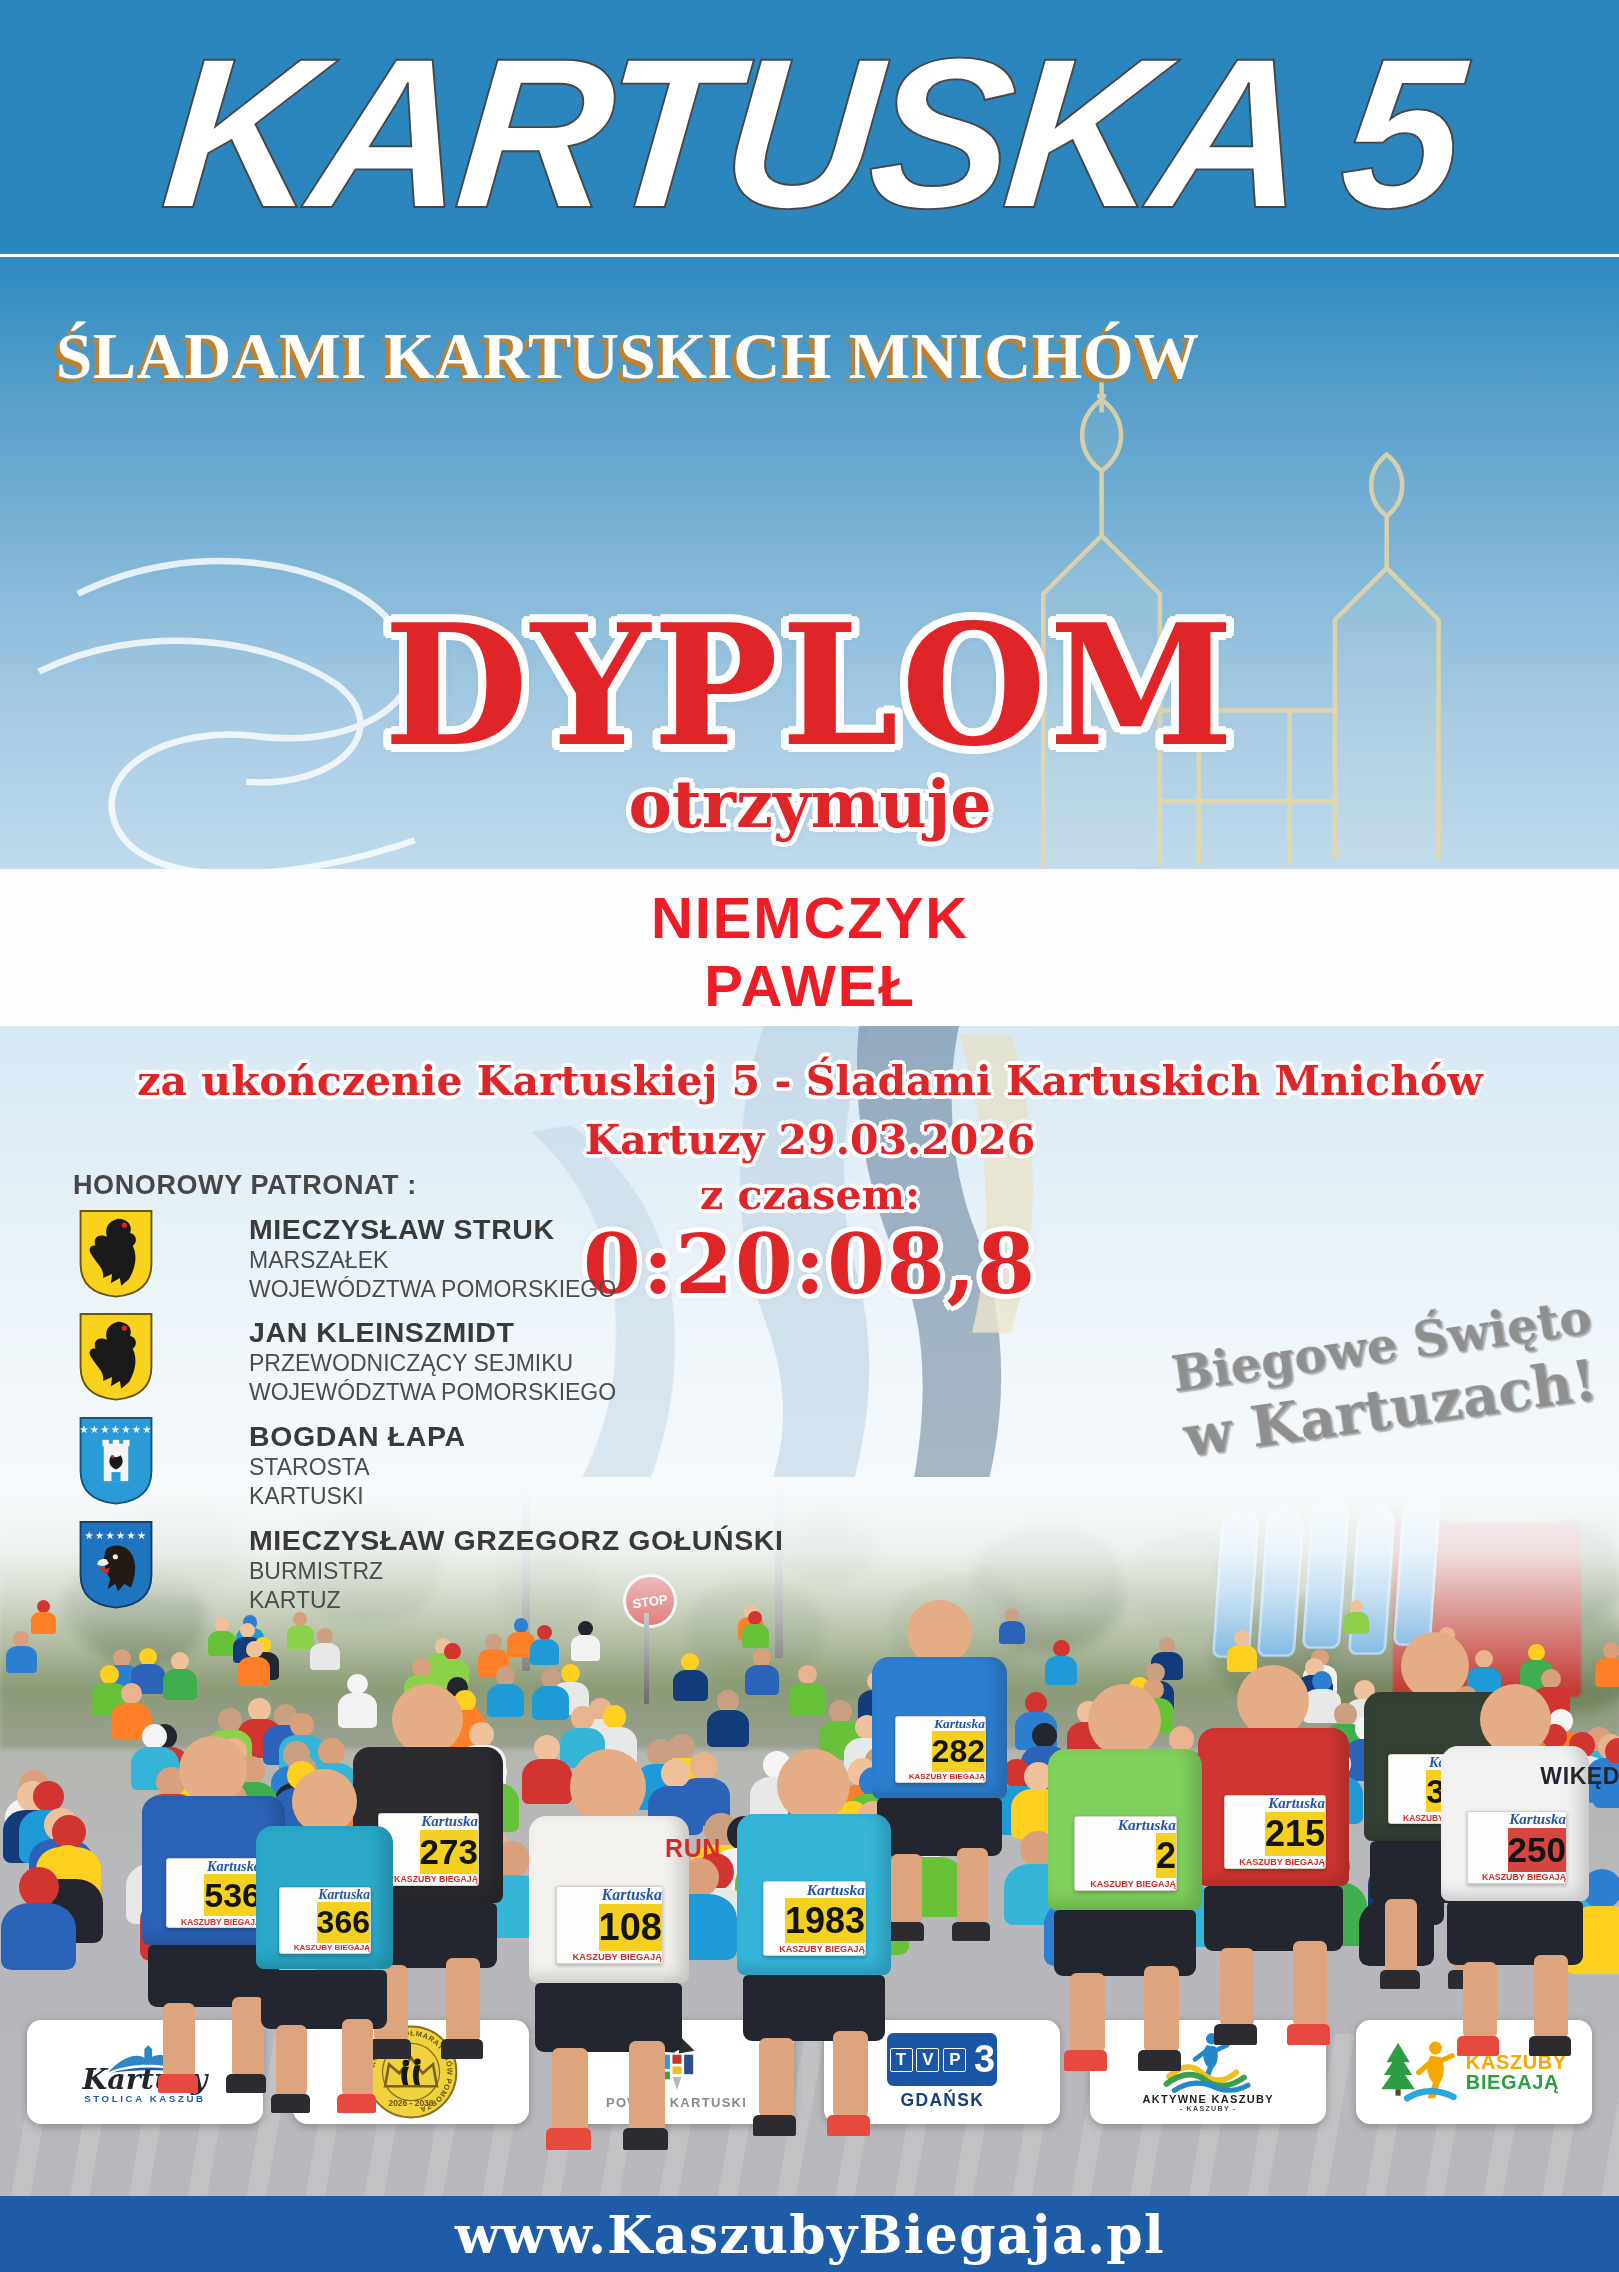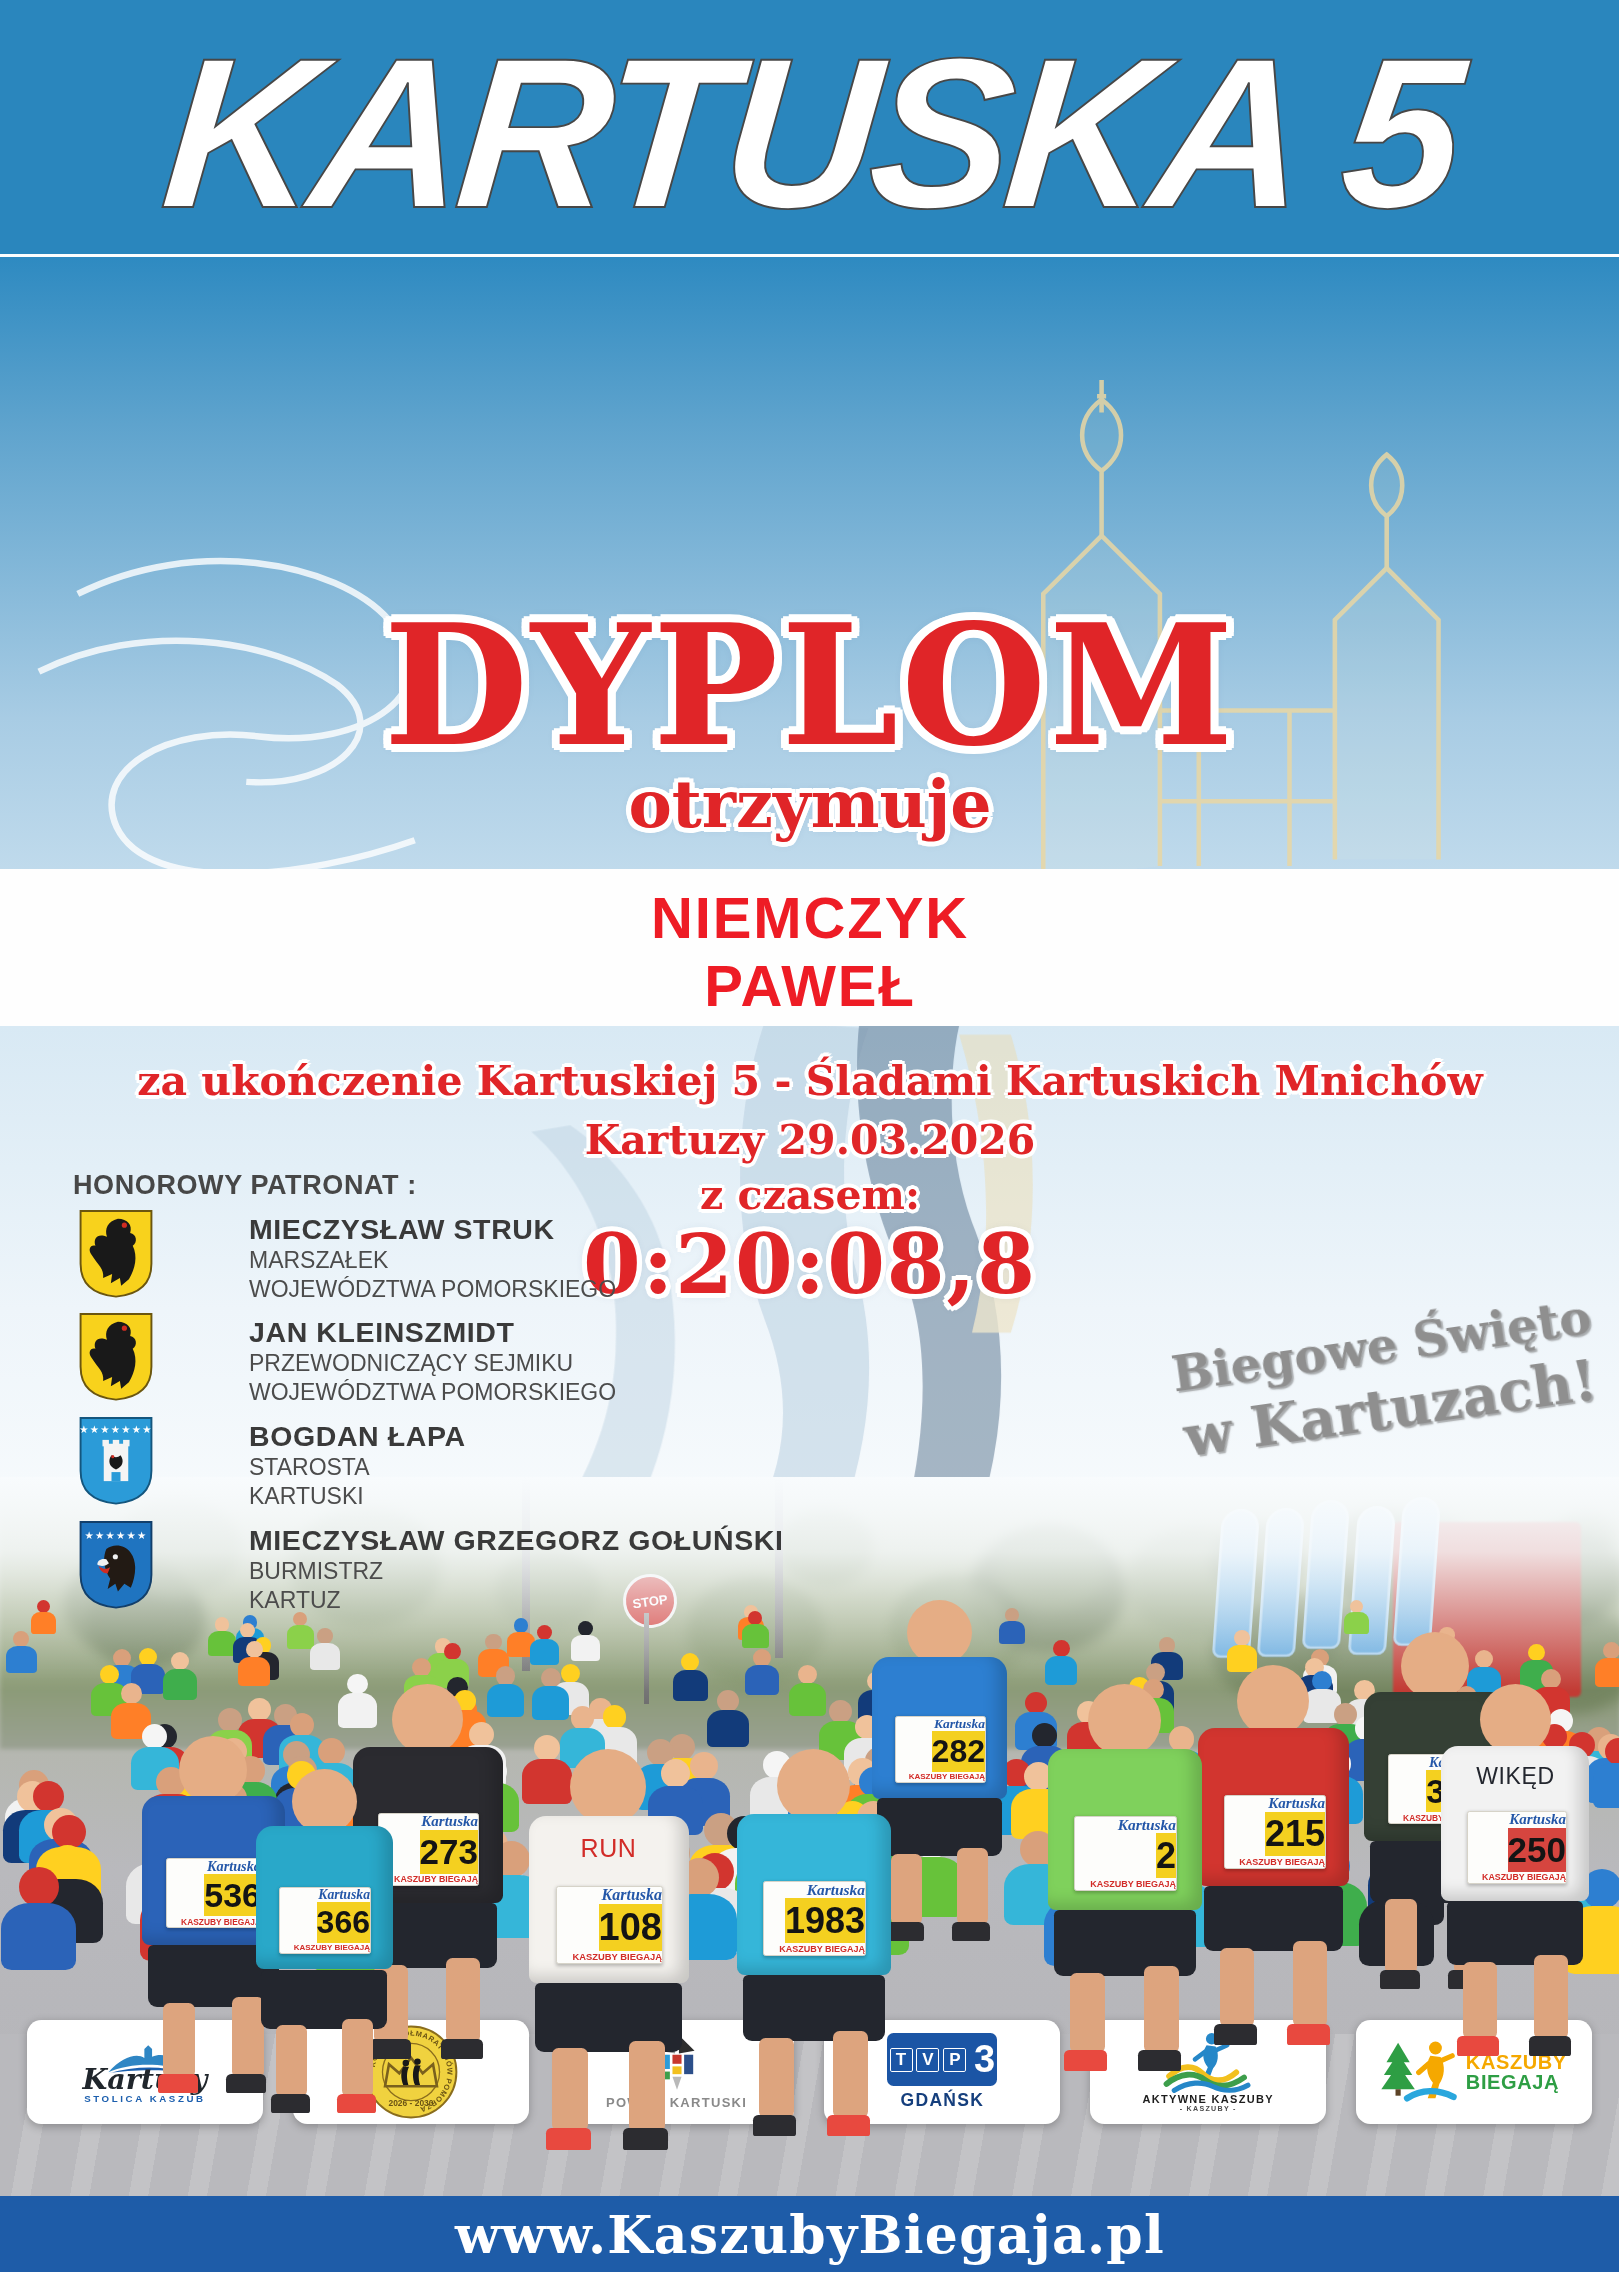--- a/index.html
+++ b/index.html
@@ -93,21 +93,21 @@
   .r-leg{position:absolute;background:#dda47e;border-radius:6.5px;}
   .r-shoe{position:absolute;background:#2c2c30;border-radius:5.2px 5.2px 2.6px 2.6px;}
   .bib{position:absolute;background:#fdfdfb;border-radius:2.6px;border:0.6px solid #d6d3c8;
        display:flex;flex-direction:column;align-items:flex-end;overflow:hidden;
        box-shadow:0 1.3px 3.9px rgba(0,0,0,.25);}
   .bib-top{height:22%;display:flex;align-items:center;justify-content:center;
            color:#2457a8;font-style:italic;font-weight:bold;font-family:"Liberation Serif",serif;}
   .bib-num{flex:1;display:flex;align-items:center;justify-content:center;
            color:#141414;font-weight:bold;}
   .bib-bot{height:16%;display:flex;align-items:center;justify-content:center;color:#d22c28;font-weight:bold;}
-  .shirt-label{position:absolute;width:100%;text-align:center;font-weight:normal;letter-spacing:0.6px;}
+  .shirt-label{position:absolute;width:100%;text-align:right;font-weight:bold;letter-spacing:0.6px;}
 
   
   .logos{top:2020px;left:27px;width:1565px;height:104px;z-index:60;display:flex;gap:30px;}
   .lbox{flex:1;background:#fff;border-radius:14.3px;box-shadow:0 2.6px 9px rgba(0,0,0,.25);
         display:flex;flex-direction:column;align-items:center;justify-content:center;overflow:hidden;}
   .k-script{font-family:"DejaVu Serif",serif;font-style:italic;font-weight:bold;font-size:28.5px;color:#20262c;
             line-height:.9;margin-top:-9px;}
   .k-cap{font-size:9.7px;font-weight:bold;color:#1c5fae;letter-spacing:2.6px;margin-top:1.3px;}
   .tvpbox{background:#1b55a5;border-radius:6.5px;width:110px;height:53px;display:flex;
           align-items:center;justify-content:center;gap:3.9px;}
@@ -150,20 +150,21 @@
     </g>
     <g opacity="0.55">
       <path d="M1180 1180 C1140 1300 1120 1480 1180 1640 C1230 1770 1210 1880 1150 1975 L1290 1975 C1340 1840 1360 1700 1320 1560 C1290 1450 1300 1300 1340 1190 Z" fill="#b9cfe0"></path>
       <path d="M1330 1150 C1310 1280 1330 1430 1390 1560 C1440 1670 1430 1830 1390 1975 L1500 1975 C1560 1810 1560 1640 1500 1490 C1460 1380 1460 1240 1490 1150 Z" fill="#27486b" opacity="0.7"></path>
       <path d="M1480 1200 C1520 1330 1540 1500 1500 1660 L1560 1660 C1610 1500 1600 1330 1560 1200 Z" fill="#ecd9a8" opacity="0.8"></path>
       <path d="M820 1350 C900 1420 960 1540 950 1690 C945 1800 900 1900 840 1975 L960 1975 C1030 1860 1060 1710 1030 1560 C1010 1460 940 1380 880 1340 Z" fill="#b9cfe0" opacity="0.8"></path>
     </g>
   </svg>
 
   <div class="abs ctr title">KARTUSKA 5</div>
+  <div class="abs subtitle">ŚLADAMI KARTUSKICH MNICHÓW</div>
 
   <div class="abs ctr dyplom serifdisp red ow12">DYPLOM</div>
   <div class="abs ctr otrzymuje serifdisp red ow8">otrzymuje</div>
 
   <div class="abs nameband"></div>
   <div class="abs ctr bigname nm1">NIEMCZYK</div>
   <div class="abs ctr bigname nm2">PAWEŁ</div>
 
   <div class="abs ctr line1 serifdisp red ow6">za ukończenie Kartuskiej 5 - Śladami Kartuskich Mnichów</div>
   <div class="abs ctr line2 serifdisp red ow6">Kartuzy 29.03.2026</div>

